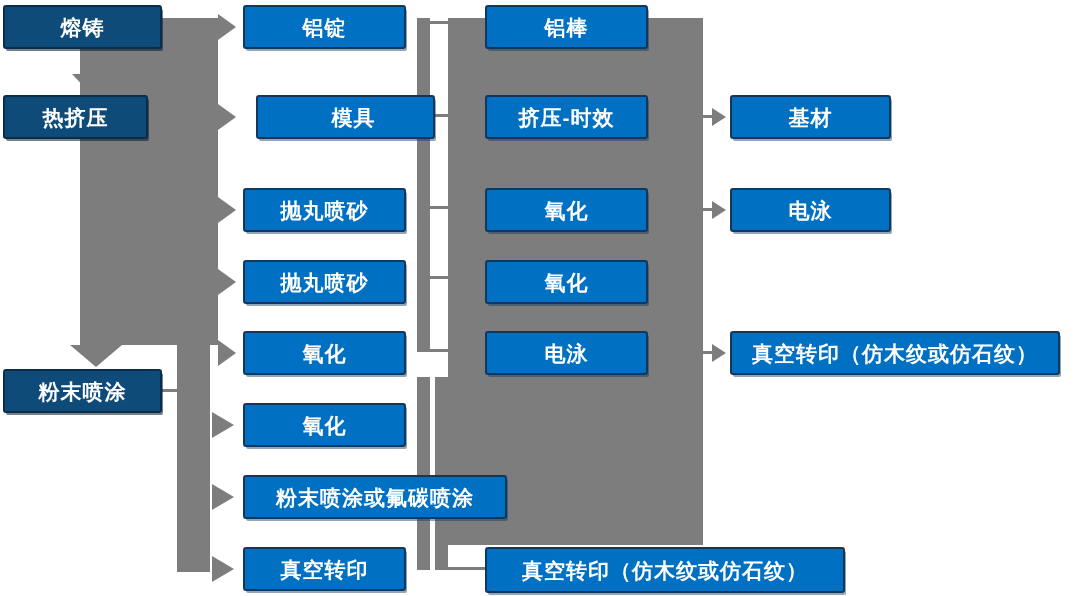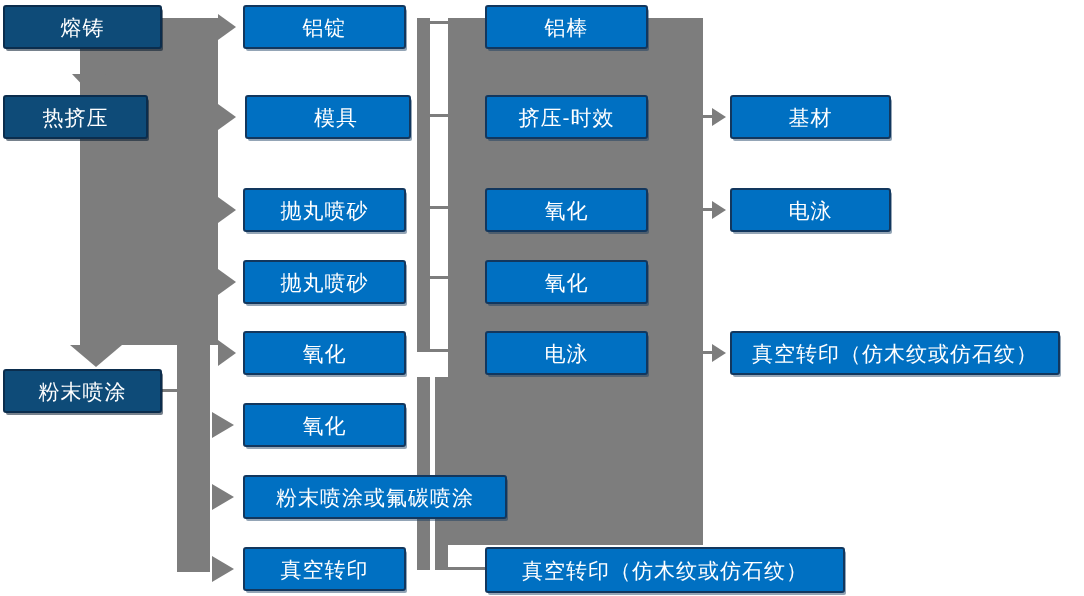--- a/index.html
+++ b/index.html
@@ -3,21 +3,21 @@
 <meta charset="utf-8">
 <style>
   html,body{margin:0;padding:0;background:#ffffff;}
   body{font-family:"Liberation Sans","DejaVu Sans",sans-serif;}
   #canvas{position:relative;overflow:hidden;background:#fff;}
   .bar{position:absolute;z-index:1;}
   .tri{position:absolute;width:0;height:0;z-index:1;}
   .node{
     position:absolute;z-index:3;display:flex;align-items:center;justify-content:center;
     box-sizing:border-box;border-radius:3px;
-    font-weight:normal;font-size:21px;letter-spacing:1px;line-height:1;
+    font-weight:bold;font-size:21px;letter-spacing:1px;line-height:1;
     white-space:nowrap;
   }
   .node.process{
     background:var(--blue-fill);border:2px solid var(--blue-border);color:var(--text-color);
     box-shadow:2px 3px 0 -1px rgba(18,55,94,0.45);
   }
   .node.stage{
     background:var(--stage-fill);border:2px solid var(--stage-border);color:var(--text-color);
     box-shadow:2px 3px 0 -1px rgba(5,25,45,0.55);
   }
@@ -63,21 +63,21 @@
       </div>
       <div class="node stage" style="left: 3px; top: 95px; width: 145px; height: 44px;">
         <span>热挤压</span>
       </div>
       <div class="node stage" style="left: 3px; top: 369px; width: 159px; height: 44px;">
         <span>粉末喷涂</span>
       </div>
       <div class="node process" style="left: 243px; top: 5px; width: 163px; height: 44px;">
         <span>铝锭</span>
       </div>
-      <div class="node process" style="left: 245px; top: 95px; width: 166px; height: 44px; padding-left: 16px;">
+      <div class="node process" style="left: 256px; top: 95px; width: 179px; height: 44px; padding-left: 16px;">
         <span>模具</span>
       </div>
       <div class="node process" style="left: 243px; top: 188px; width: 163px; height: 44px;">
         <span>抛丸喷砂</span>
       </div>
       <div class="node process" style="left: 243px; top: 260px; width: 163px; height: 44px;">
         <span>抛丸喷砂</span>
       </div>
       <div class="node process" style="left: 243px; top: 331px; width: 163px; height: 44px;">
         <span>氧化</span>

